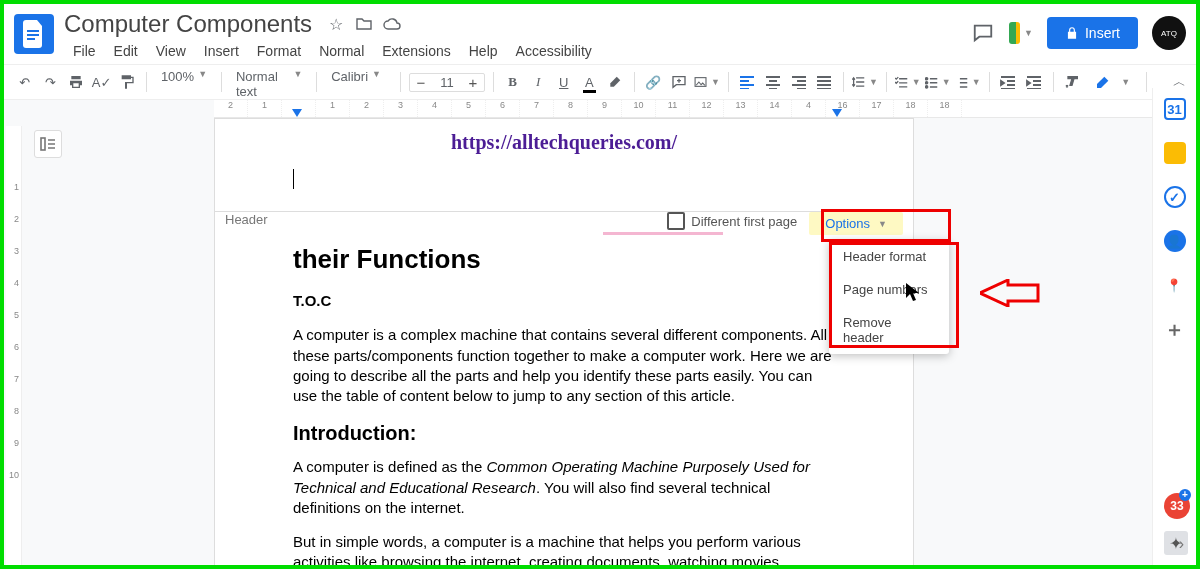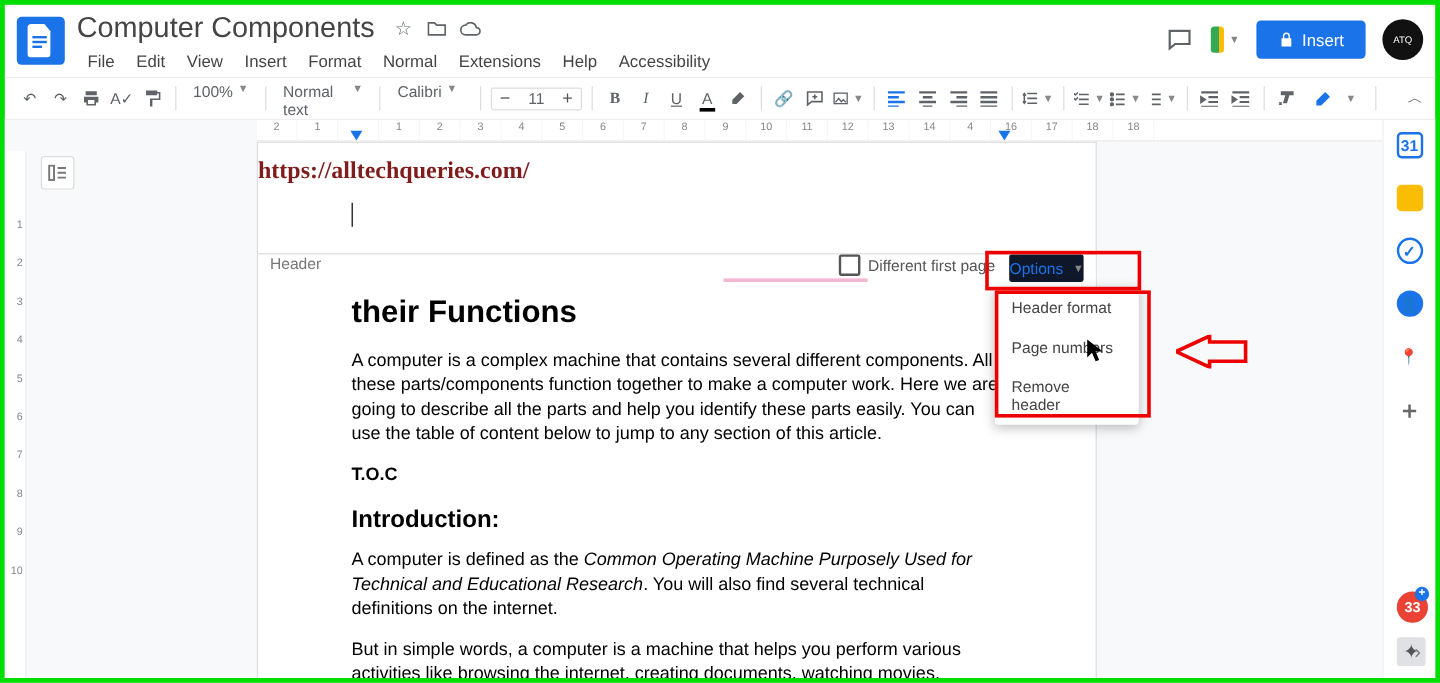--- a/index.html
+++ b/index.html
@@ -40,41 +40,41 @@
   .expand-chev{margin-left:18px;cursor:pointer}
   
   .workspace{position:absolute;top:96px;left:0;right:44px;bottom:0;background:#f8f9fa;overflow:hidden}
   .vruler{position:absolute;left:2px;top:26px;bottom:0;width:16px;background:#fff;border-right:1px solid #eee;font-size:9px;color:#888;text-align:right;padding-right:2px}
   .vruler div{height:32px;padding-top:24px}
   .hruler{position:absolute;top:0;left:210px;right:0;height:18px;background:#fff;border-bottom:1px solid #e8e8e8;font-size:9px;color:#888;display:flex;overflow:hidden}
   .hruler .u{text-decoration:none;width:34px;text-align:center;border-right:1px dotted #eee}
   .margin-marker{position:absolute;top:9px;width:0;height:0;border-left:5px solid transparent;border-right:5px solid transparent;border-top:8px solid #1a73e8}
   .outline-btn{position:absolute;left:30px;top:30px;width:28px;height:28px;border:1px solid #ddd;border-radius:3px;background:#fff;display:flex;align-items:center;justify-content:center;color:#777}
   .page{position:absolute;left:210px;top:18px;width:700px;min-height:800px;background:#fff;border:1px solid #ddd}
-  .watermark-link{text-align:left;color:#7f1d1d;font-size:20px;font-family:'Times New Roman',serif;font-weight:bold;padding-top:12px}
+  .watermark-link{text-align:center;color:#4c1d95;font-size:20px;font-family:'Times New Roman',serif;font-weight:bold;padding-top:12px}
   .cursor-line{position:absolute;left:78px;top:50px;width:1px;height:20px;background:#000}
   
   .header-bar{position:absolute;top:92px;left:0;right:0;height:30px;border-top:1px solid #ddd;display:flex;align-items:flex-start;padding:0 10px;font-size:13px;color:#777;background:#fff}
   .header-bar .lbl{flex:0 0 auto}
   .diff-first{margin-left:auto;display:flex;align-items:center;gap:6px;font-size:13px;color:#555}
   .diff-first .chk{width:18px;height:18px;border:2px solid #555;border-radius:2px}
-  .options-btn{margin-left:12px;color:#1a73e8;background:#0f172a;padding:4px 0;border-radius:2px;display:flex;align-items:center;gap:4px;cursor:pointer}
+  .options-btn{margin-left:12px;color:#1a73e8;background:#fef9c3;padding:4px 16px;border-radius:2px;display:flex;align-items:center;gap:4px;cursor:pointer}
   .options-menu{position:absolute;top:121px;right:-36px;width:120px;background:#fff;border-radius:3px;box-shadow:0 2px 10px rgba(0,0,0,.25);font-size:13px;color:#444;z-index:50}
   .options-menu div{padding:9px 14px;cursor:pointer}
   
   .content{position:absolute;top:123px;left:78px;right:78px;font-family:'Times New Roman',Georgia,serif;color:#000;font-size:15px;line-height:1.35}
   .h1{font-size:26px;font-weight:bold;margin:0 0 14px}
   .p{margin-bottom:14px}
   .h2{font-size:20px;font-weight:bold;margin:8px 0 10px}
   .ital{font-style:italic}
   
   .redbox1{position:absolute;border:3px solid #e00;pointer-events:none;z-index:60}
   .arrow-big{position:absolute;z-index:60}
   
-  .right-rail{position:absolute;right:0;top:96px;bottom:0;width:44px;background:#fff;border-left:1px solid #eee;display:flex;flex-direction:column;align-items:center;padding-top:10px;gap:22px;color:#5f6368}
+  .right-rail{position:absolute;right:0;top:84px;bottom:0;width:44px;background:#fff;border-left:1px solid #eee;display:flex;flex-direction:column;align-items:center;padding-top:10px;gap:22px;color:#5f6368}
   .rail-icn{width:22px;height:22px;border-radius:4px;display:flex;align-items:center;justify-content:center;font-size:13px;font-weight:bold}
   .cal{background:#fff;border:2px solid #1a73e8;color:#1a73e8}
   .keep{background:#fbbc04}
   .tasks{color:#1a73e8;border:2px solid #1a73e8;border-radius:50%}
   .contacts{background:#1a73e8;border-radius:50%;color:#fff}
   .maps{color:#ea4335}
   .plus{font-size:20px;color:#666}
   .badge{position:absolute;right:6px;bottom:46px;width:26px;height:26px;border-radius:50%;background:#ea4335;color:#fff;font-size:12px;font-weight:bold;display:flex;align-items:center;justify-content:center}
   .badge::before{content:"+";position:absolute;top:-4px;right:-1px;background:#1a73e8;color:#fff;width:12px;height:12px;border-radius:50%;font-size:10px;line-height:12px;text-align:center}
   .explore{position:absolute;right:8px;bottom:10px;width:24px;height:24px;background:#dfe1e5;border-radius:3px;display:flex;align-items:center;justify-content:center;color:#555}
@@ -355,22 +355,22 @@
           <path d="M58 6h-30v-5L0 14l28 13v-5h30z" fill="none" stroke="#e00" stroke-width="3"></path>
         </svg>
 
       <svg class="mouse-cursor" style="top:163px;left:690px" width="16" height="20" viewBox="0 0 16 20">
           <path d="M1 1l0 15 4-4 3 7 3-1-3-7h6z" fill="#000"></path>
         </svg>
 
       <div class="content">
         <span style="position:absolute;top:-10px;left:310px;width:120px;border-bottom:3px solid #f4b6d1"></span>
         <div class="h1">their Functions</div>
+        <div class="p" style="font-weight:bold">T.O.C</div>
         <div class="p">A computer is a complex machine that contains several different components. All these parts/components function together to make a computer work. Here we are going to describe all the parts and help you identify these parts easily. You can use the table of content below to jump to any section of this article.</div>
-        <div class="p" style="font-weight:bold">T.O.C</div>
         <div class="h2">Introduction:</div>
         <div class="p">
           <span>A computer is defined as the </span><span class="ital">Common Operating Machine Purposely Used for Technical and Educational Research</span><span>. You will also find several technical definitions on the internet.</span>
         </div>
         <div class="p">But in simple words, a computer is a machine that helps you perform various activities like browsing the internet, creating documents, watching movies, listening to songs, playing games, making notes, saving photos, storing data, and other technical &amp; educational activities.</div>
 
       </div>
     </div>
   </div>
 

